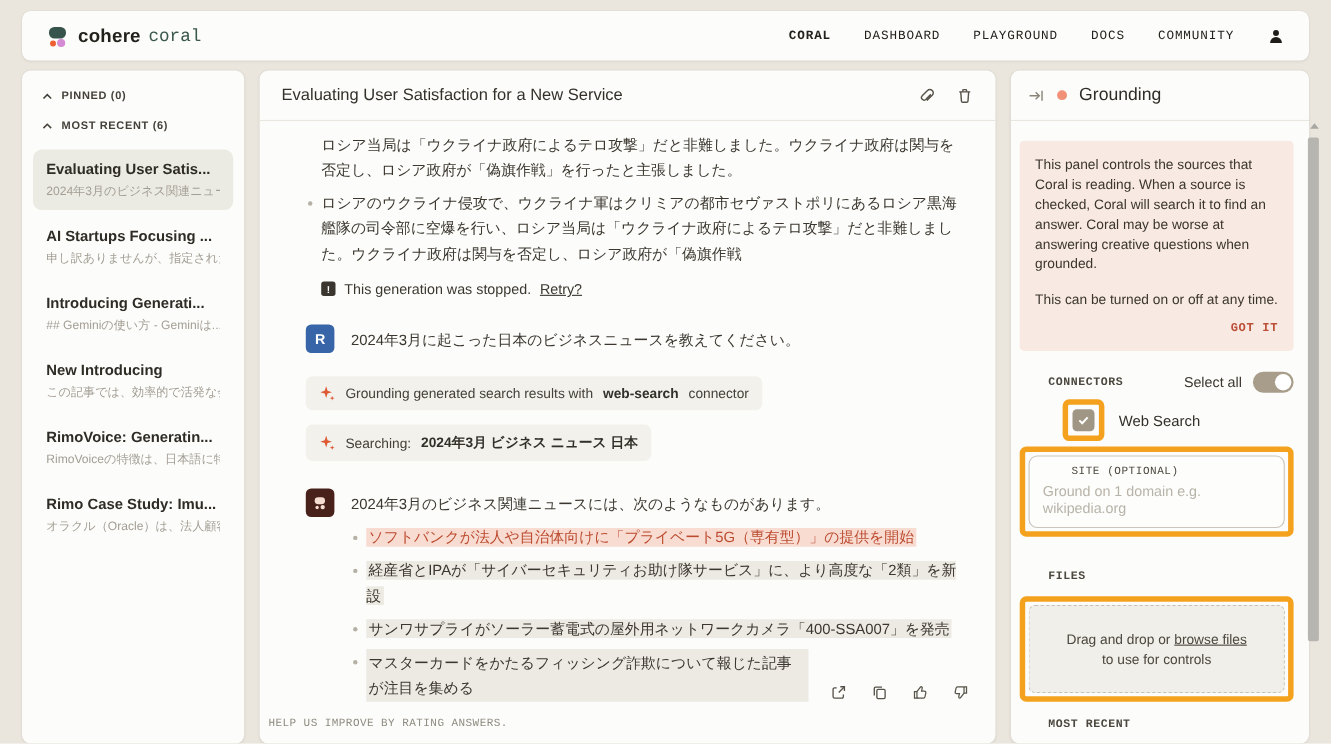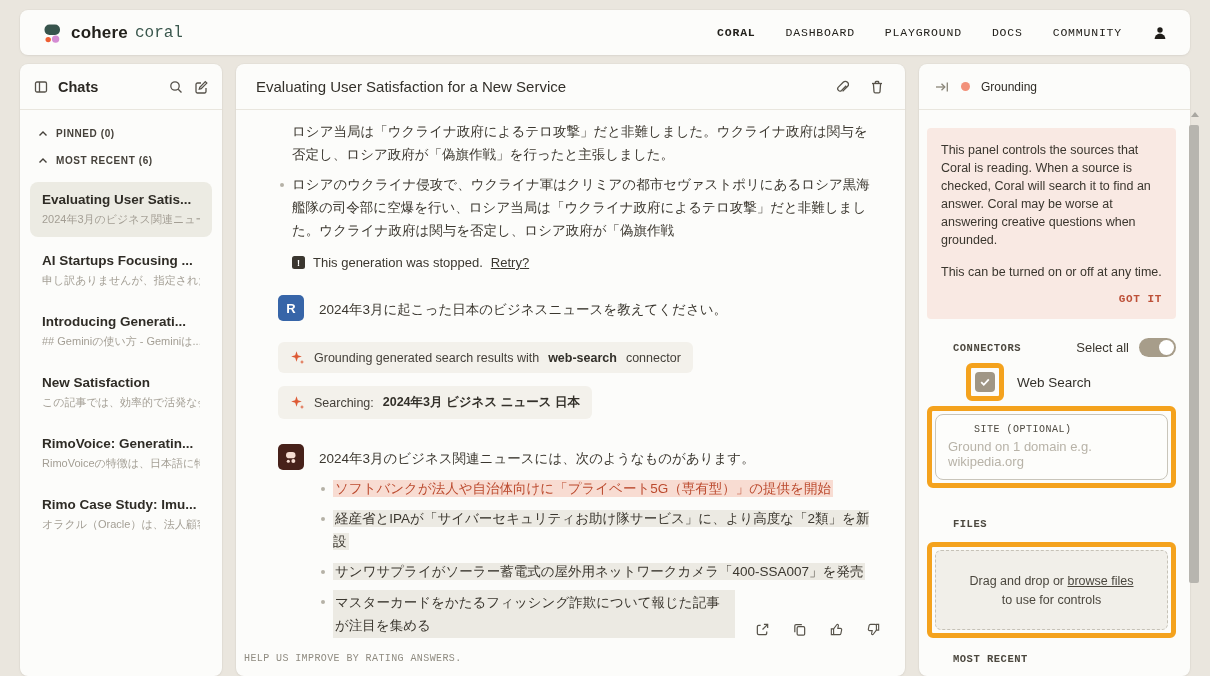--- a/index.html
+++ b/index.html
@@ -64,21 +64,21 @@
   .composer { position:absolute; left:6px; top:519px; width:642px; height:57px; border:1px solid #d9d6cc; border-radius:8px; background:#fdfdfb; display:flex; align-items:center; padding:0 10px 0 26px; }
   .composer input { border:none; outline:none; background:transparent; flex:1; font-family:"Liberation Sans",sans-serif; font-size:13.5px; color:#3b372f; }
   .composer input::placeholder { color:#b8b3a8; }
   .send-btn { width:36px; height:36px; background:#e8dfcc; border:none; border-radius:8px; display:flex; align-items:center; justify-content:center; font-size:16px; color:#3a352c; cursor:pointer; }
   .help { position:absolute; left:8px; top:589px; font-family:"Liberation Mono","DejaVu Sans Mono",monospace; font-size:10px; letter-spacing:.4px; color:#8f8b80; }
 
   
   #rightpanel { left:919px; top:64px; width:271px; height:612px; }
   .rp-header { height:46px; border-bottom:1px solid #e9e6de; display:flex; align-items:center; gap:11px; padding:0 15px; color:#8a8578; }
   .dot { width:9px; height:9px; border-radius:50%; background:#f2917a; }
-  .rp-title { font-size:12px; font-weight:500; color:#2f2c26; }
+  .rp-title { font-size:16px; font-weight:500; color:#2f2c26; }
   .rp-content { padding:18px 14px 0 8px; }
   .infobox { background:#f9e9e3; border-radius:4px; padding:13px 14px 11px; font-size:12.5px; line-height:18px; color:#3a362e; }
   .infobox p + p { margin-top:14px; }
   .gotit { text-align:right; margin-top:9px; font-family:"Liberation Mono","DejaVu Sans Mono",monospace; font-size:11px; font-weight:700; letter-spacing:.6px; color:#bd5038; cursor:pointer; }
   .row-connectors { display:flex; align-items:center; margin-top:19px; }
   .lbl-mono { font-family:"Liberation Mono","DejaVu Sans Mono",monospace; font-size:10.5px; letter-spacing:.5px; color:#4c483f; font-weight:700;margin-left:26px; }
   .select-all { margin-left:auto; font-size:13px; color:#3b372f; margin-right:10px; }
   .toggle { width:37px; height:19px; border-radius:10px; background:#a79d8a; position:relative; cursor:pointer; flex:none; }
   .knob { position:absolute; right:2px; top:2px; width:15px; height:15px; border-radius:50%; background:#fff; }
   .ann { border:5px solid #f4a21d; border-radius:6px; }
@@ -127,41 +127,20 @@
     <span style="display:flex;cursor:pointer;">
       <svg width="16" height="16" viewBox="0 0 16 16" fill="#1f1d19">
         <circle cx="8" cy="5" r="2.7"></circle>
         <path d="M2.6 14 a5.4 5.4 0 0 1 10.8 0 z"></path>
       </svg>
     </span>
   </nav>
 </header>
 
 <aside id="sidebar" class="card">
-  <div class="sb-header">
-    <span style="display:flex;cursor:pointer;">
-      <svg width="16" height="16" viewBox="0 0 16 16" fill="none" stroke="#55514a" stroke-width="1.3">
-        <rect x="2.5" y="3" width="11" height="10" rx="1.5"></rect>
-        <line x1="6.5" y1="3" x2="6.5" y2="13"></line>
-      </svg>
-    </span>
-    <span class="sb-title">Chats</span>
-    <span style="display:flex;cursor:pointer;">
-      <svg width="16" height="16" viewBox="0 0 16 16" fill="none" stroke="#55514a" stroke-width="1.3">
-        <circle cx="7" cy="7" r="4.2"></circle>
-        <line x1="10.2" y1="10.2" x2="13.5" y2="13.5"></line>
-      </svg>
-    </span>
-    <span style="display:flex;cursor:pointer;">
-      <svg width="16" height="16" viewBox="0 0 16 16" fill="none" stroke="#55514a" stroke-width="1.3">
-        <path d="M13 9 v3.5 a1.5 1.5 0 0 1 -1.5 1.5 h-7 A1.5 1.5 0 0 1 3 12.5 v-7 A1.5 1.5 0 0 1 4.5 4 H8"></path>
-        <path d="M12.3 2.6 l1.5 1.5 L8.2 9.7 6.3 10.2 6.8 8.3 z"></path>
-      </svg>
-    </span>
-  </div>
   <div class="sb-body">
     <div class="sb-section">
       <span style="display:flex;">
         <svg width="10" height="7" viewBox="0 0 10 7" fill="none" stroke="#45413a" stroke-width="1.4">
             <path d="M1.5 5.5 L5 2 8.5 5.5"></path>
           </svg>
       </span>
       <span>PINNED (0)</span>
     </div>
     <div class="sb-section">
@@ -179,21 +158,21 @@
     </div>
     <div class="sb-item">
       <div class="sb-item-title">AI Startups Focusing ...</div>
       <div class="sb-item-sub">申し訳ありませんが、指定された UR...</div>
     </div>
     <div class="sb-item">
       <div class="sb-item-title">Introducing Generati...</div>
       <div class="sb-item-sub">## Geminiの使い方 - Geminiは...</div>
     </div>
     <div class="sb-item">
-      <div class="sb-item-title">New Satisfaction</div>
+      <div class="sb-item-title">New Introducing</div>
       <div class="sb-item-sub">この記事では、効率的で活発な会...</div>
     </div>
     <div class="sb-item">
       <div class="sb-item-title">RimoVoice: Generatin...</div>
       <div class="sb-item-sub">RimoVoiceの特徴は、日本語に特...</div>
     </div>
     <div class="sb-item">
       <div class="sb-item-title">Rimo Case Study: Imu...</div>
       <div class="sb-item-sub">オラクル（Oracle）は、法人顧客...</div>
     </div>

